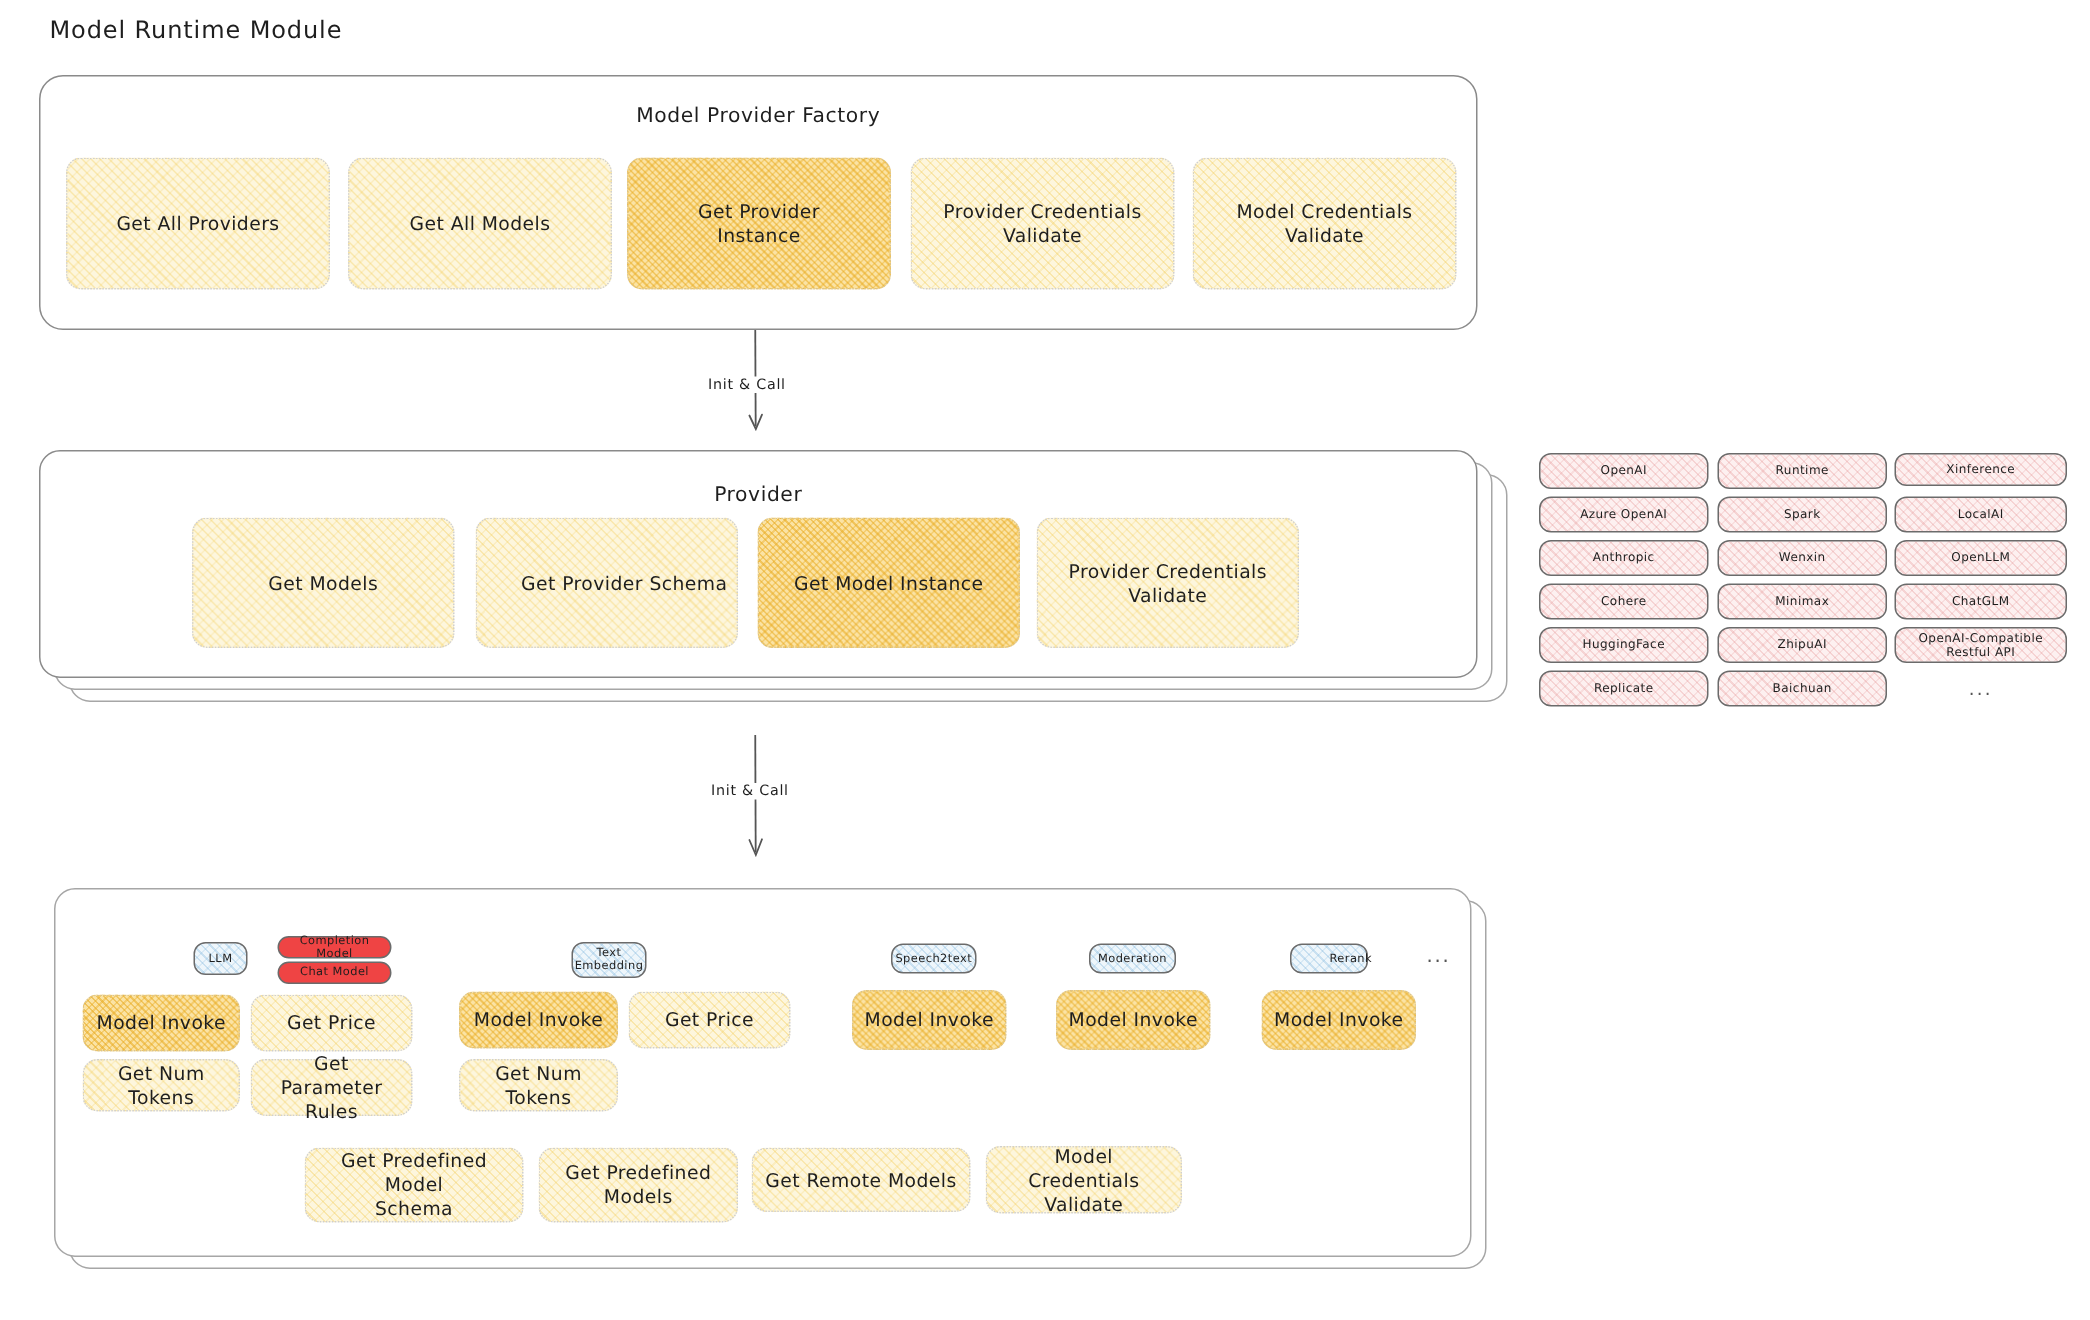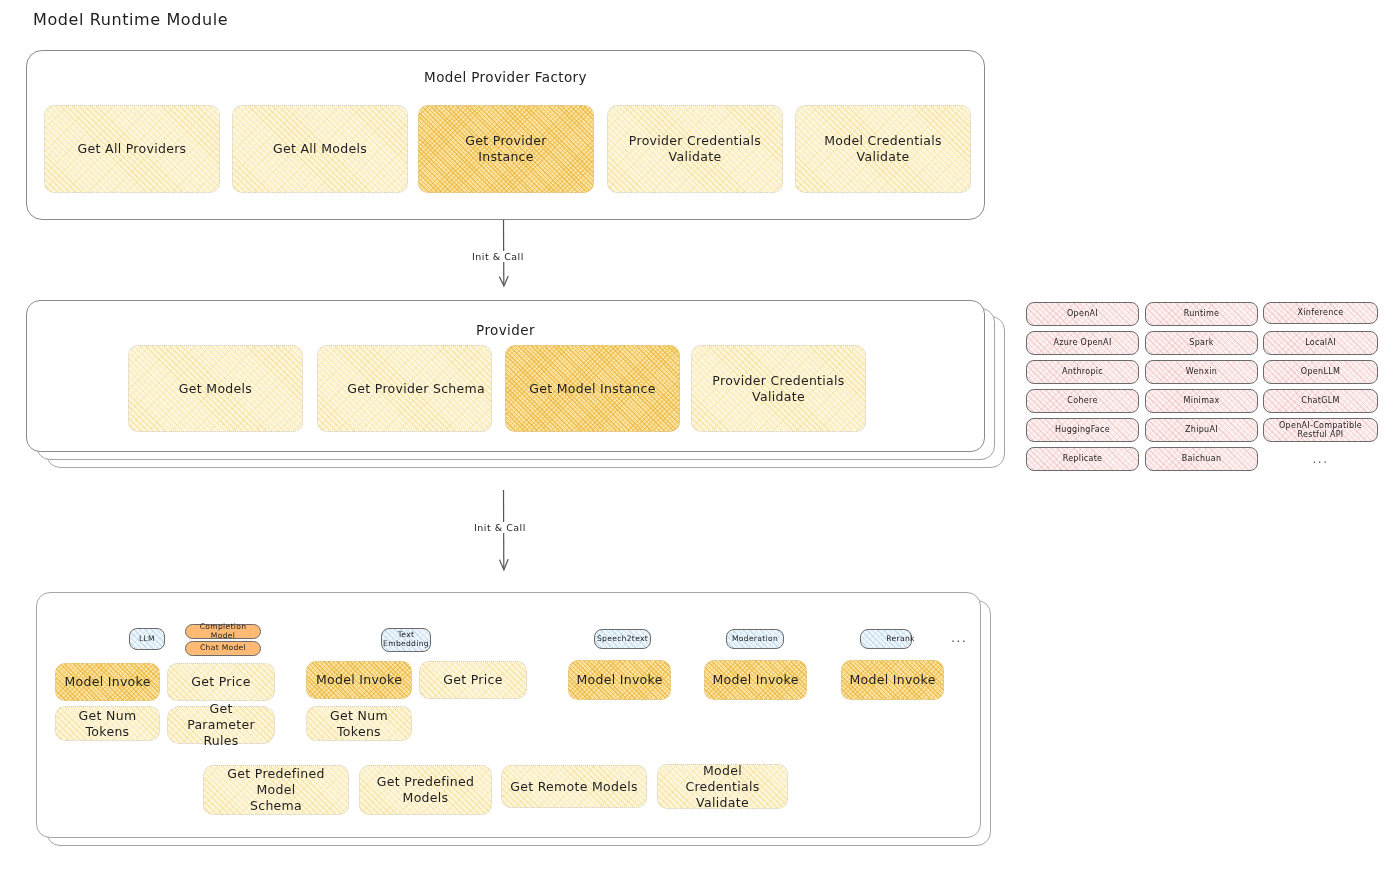--- a/index.html
+++ b/index.html
@@ -92,21 +92,21 @@
     font-size: 7.6px; color: #1e1e1e;
     line-height: 1.15;
     padding: 0 3px;
   }
   .pill.blue {
     background-color: #eef6fb;
     background-image:
       repeating-linear-gradient(45deg, rgba(104,168,214,.28) 0 1px, rgba(0,0,0,0) 1px 4px),
       repeating-linear-gradient(-45deg, rgba(104,168,214,.16) 0 1px, rgba(0,0,0,0) 1px 5px);
   }
-  .pill.white { background: #fdba74; }
+  .pill.white { background: #ef4444; }
 
   
   .arrow { position: absolute; }
   .arrow-label {
     position: absolute;
     font-size: 9.5px; color: #1e1e1e; letter-spacing: .5px;
     background: #fff; padding: 0 4px;
     white-space: nowrap;
   }
   .dots-right {
@@ -191,21 +191,21 @@
       </div>
       <div class="op hand hot" style="left: 55px; top: 663px; width: 105px; height: 38px; font-size: 12.5px;">
         <span style="white-space: pre-line;">Model Invoke</span>
       </div>
       <div class="op hand" style="left: 167px; top: 663px; width: 108px; height: 38px; font-size: 12.5px;">
         <span style="white-space: pre-line;">Get Price</span>
       </div>
       <div class="op hand" style="left: 55px; top: 706px; width: 105px; height: 35px; font-size: 12.5px;">
         <span style="white-space: pre-line;">Get Num Tokens</span>
       </div>
-      <div class="op hand" style="left: 167px; top: 706px; width: 108px; height: 38px; font-size: 12.5px; border-radius: 13px;">
+      <div class="op hand" style="left: 167px; top: 706px; width: 108px; height: 38px; font-size: 12.5px;">
         <span style="white-space: pre-line;">Get Parameter
 Rules</span>
       </div>
       <div class="pill hand blue" style="left: 381px; top: 628px; width: 50px; height: 24px;">
         <span style="white-space: pre-line;">Text
 Embedding</span>
       </div>
       <div class="op hand hot" style="left: 306px; top: 661px; width: 106px; height: 38px; font-size: 12.5px;">
         <span style="white-space: pre-line;">Model Invoke</span>
       </div>

